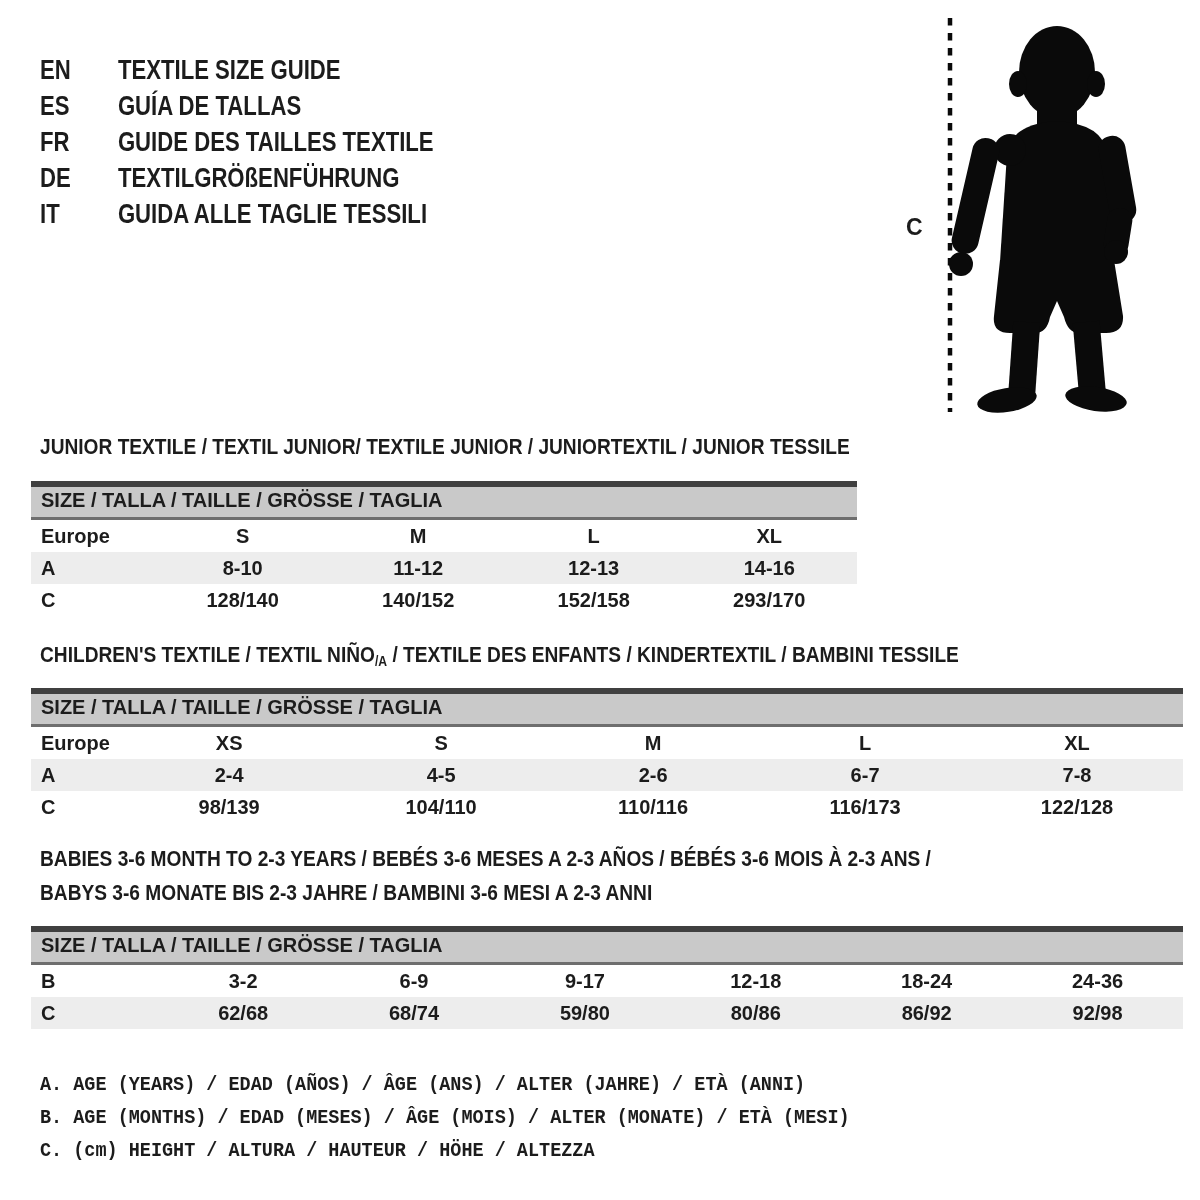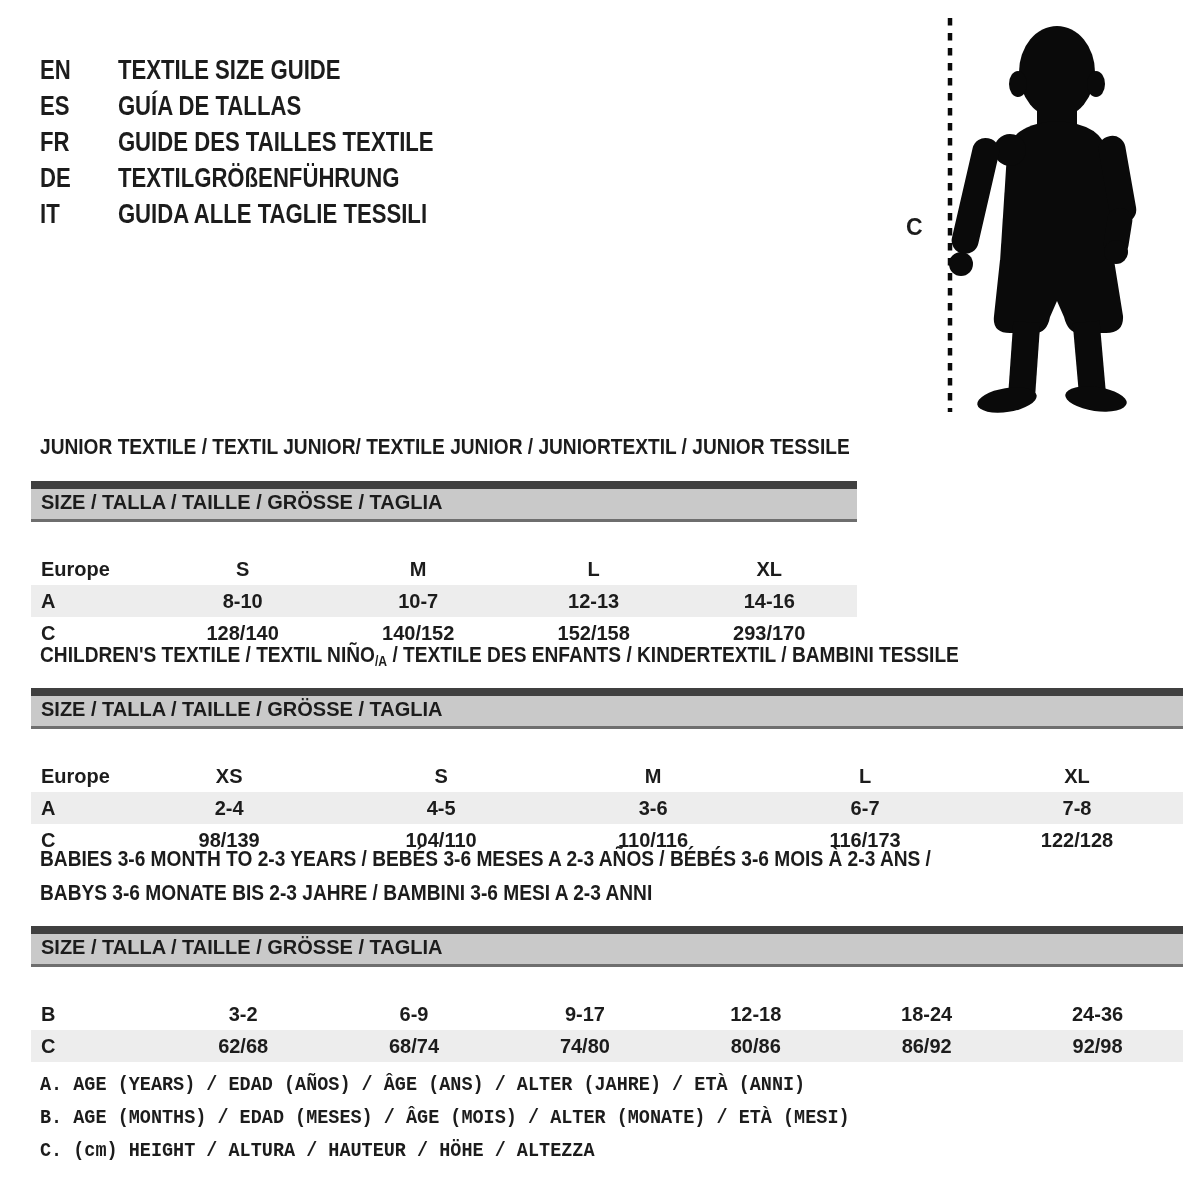--- a/index.html
+++ b/index.html
@@ -15,24 +15,24 @@
   .lang-code{width:95px;flex:0 0 95px;}
   
   .figure-svg{position:absolute;left:930px;top:14px;}
   .figure-label{position:absolute;left:906px;top:214px;font-size:23px;font-weight:bold;}
   
   .section-heading{position:absolute;font-size:22px;font-weight:bold;white-space:nowrap;
     transform:scaleX(0.87);transform-origin:left center;}
   .heading-sub{font-size:14px;vertical-align:-4px;}
   
   .size-table-wrap{position:absolute;}
-  .size-header{background:#c9c9c9;border-top:8px solid #404040;border-bottom:3px solid #6e6e6e;
+  .size-header{background:#c9c9c9;border-top:6px solid #404040;border-bottom:3px solid #6e6e6e;
     font-size:20px;font-weight:bold;padding:2px 0 3px 10px;height:25px;box-sizing:content-box;
     white-space:nowrap;}
-  table.size-table{border-collapse:collapse;table-layout:fixed;width:100%;margin-top:31px;}
+  table.size-table{border-collapse:collapse;table-layout:fixed;width:100%;}
   table.size-table td{font-size:20px;font-weight:bold;text-align:center;height:32px;padding:0;
     white-space:nowrap;}
   table.size-table td.rowlabel{text-align:left;padding-left:10px;}
   table.size-table tr:nth-child(even){background:#ededed;}
   .w-junior{width:826px;}
   .w-full{width:1152px;}
   .col-label-junior{width:15%;}
   .col-label-children{width:8%;}
   .col-label-babies{width:11%;}
   
@@ -107,21 +107,21 @@
       <tr>
         <td class="rowlabel">Europe</td>
         <td>S</td>
         <td>M</td>
         <td>L</td>
         <td>XL</td>
       </tr>
       <tr>
         <td class="rowlabel">A</td>
         <td>8-10</td>
-        <td>10-7</td>
+        <td>11-12</td>
         <td>12-13</td>
         <td>14-16</td>
       </tr>
       <tr>
         <td class="rowlabel">C</td>
         <td>128/140</td>
         <td>140/152</td>
         <td>152/158</td>
         <td>293/170</td>
       </tr>
@@ -150,21 +150,21 @@
         <td>XS</td>
         <td>S</td>
         <td>M</td>
         <td>L</td>
         <td>XL</td>
       </tr>
       <tr>
         <td class="rowlabel">A</td>
         <td>2-4</td>
         <td>4-5</td>
-        <td>3-6</td>
+        <td>2-6</td>
         <td>6-7</td>
         <td>7-8</td>
       </tr>
       <tr>
         <td class="rowlabel">C</td>
         <td>98/139</td>
         <td>104/110</td>
         <td>110/116</td>
         <td>116/173</td>
         <td>122/128</td>
@@ -197,21 +197,21 @@
         <td>6-9</td>
         <td>9-17</td>
         <td>12-18</td>
         <td>18-24</td>
         <td>24-36</td>
       </tr>
       <tr>
         <td class="rowlabel">C</td>
         <td>62/68</td>
         <td>68/74</td>
-        <td>74/80</td>
+        <td>59/80</td>
         <td>80/86</td>
         <td>86/92</td>
         <td>92/98</td>
       </tr>
     </tbody>
   </table>
 </div>
 
 <div class="footnotes">
   <div class="footnote-line">A. AGE (YEARS) / EDAD (AÑOS) / ÂGE (ANS) / ALTER (JAHRE) / ETÀ (ANNI)</div>

